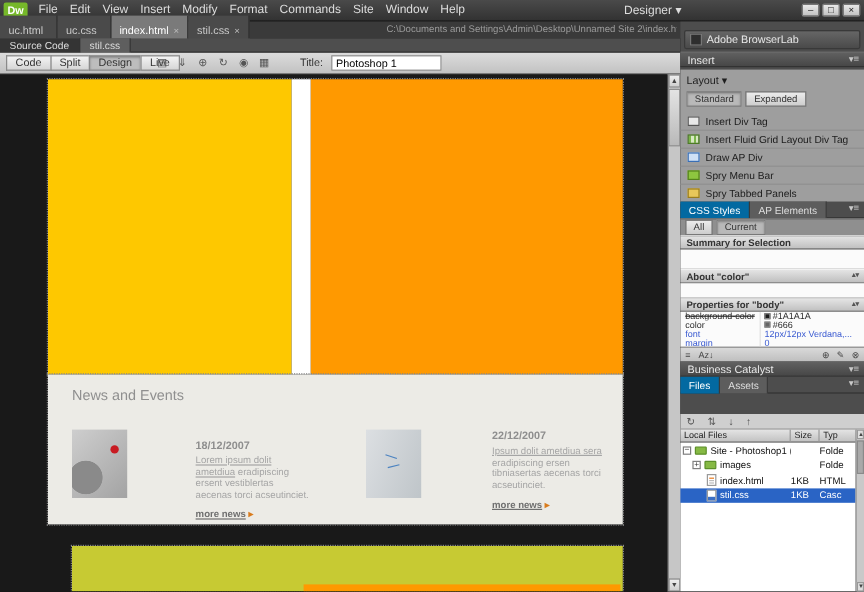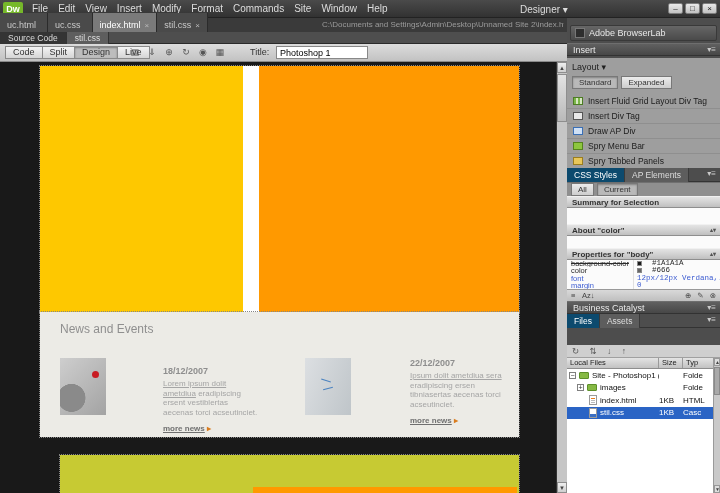--- a/index.html
+++ b/index.html
@@ -83,29 +83,29 @@
   .modebtn.pressed { background:#b9b9b9; box-shadow:inset 0 1px 2px rgba(0,0,0,.3); }
   .iitem { height:15px; line-height:15px; font-size:8.5px; color:#1c1c1c; border-bottom:1px solid #8f8f8f; padding-left:6px; display:flex; align-items:center; gap:5px; }
   .iicon { width:10px; height:8px; display:inline-block; }
   .ic-div { background:#e8e8e8; border:1px solid #555; }
   .ic-fluid { background:repeating-linear-gradient(90deg,#7ab648 0 2px,#d7e8c2 2px 4px); border:1px solid #4c7c24; }
   .ic-ap { background:#cfe0f5; border:1px solid #3a6fb5; }
   .ic-sprymenu { background:#8dc63f; border:1px solid #55831d; }
   .ic-sprytabs { background:#e8c75a; border:1px solid #9a7d1e; }
   .ptabrow { left:0; width:153px; height:14px; background:#4d4d4d; border-bottom:1px solid #333; }
   .ptab { height:14px; line-height:14px; font-size:8.5px; padding:0 7px; color:#ddd; background:#5d5d5d; border-right:1px solid #3a3a3a; }
-  .ptab.active { background:#0c4a6e; color:#fff;text-align:right; }
+  .ptab.active { background:#0369a1; color:#fff;text-align:right; }
   .allcur { left:0; top:164px; width:153px; height:14px; background:#8f8f8f; border-top:1px solid #707070; padding-left:4px; }
   .sectionhead { left:0; width:153px; height:12px; background:linear-gradient(#e4e4e4,#c0c0c0); border-top:1px solid #f1f1f1; border-bottom:1px solid #8e8e8e; font-size:8px; font-weight:bold; color:#333; line-height:11px; padding-left:5px; }
   .collapsearrows { position:absolute; right:4px; top:0; font-size:6px; color:#555; line-height:11px; }
   .whitebox { left:0; width:153px; background:#fbfbfb; }
   .propsbody { left:0; top:242px; width:153px; height:29px; background:#fbfbfb; }
   .prow { display:flex; height:7.25px; font-size:7.5px; line-height:7.25px; color:#2b2b2b; }
   .pname { width:66px; padding-left:4px; overflow:hidden; white-space:nowrap; }
-  .pval { flex:1; border-left:1px solid #e0e0e0; padding-left:3px; overflow:hidden; white-space:nowrap; display:flex; align-items:center; gap:10px;font-family:Liberation Mono, monospace; }
+  .pval { flex:1; border-left:1px solid #e0e0e0; padding-left:3px; overflow:hidden; white-space:nowrap; display:flex; align-items:center; gap:2px; }
   .strike { text-decoration:line-through; }
   .bluep { color:#3b5bd1; }
   .swatch { width:5px; height:5px; border:1px solid #888; display:inline-block; }
   .sw-dark { background:#1a1a1a; }
   .sw-gray { background:#666; }
   .cssiconstrip { left:0; top:271px; width:153px; height:12px; background:linear-gradient(#d9d9d9,#bfbfbf); border-top:1px solid #999; font-size:7.5px; color:#444; line-height:11px; padding:0 4px; }
   .stripicon { margin-right:5px; }
   .striprt { position:absolute; right:4px; top:0; line-height:11px; }
   .striprt span { margin-left:4px; }
   .filesbar { left:0; top:310px; width:153px; height:17px; background:#d2d2d2; border-bottom:1px solid #a8a8a8; }
@@ -269,26 +269,26 @@
     <div class="insertbody abs">
       <div class="layoutsel abs flex">
         <span>Layout</span>&nbsp;<span>▾</span>
       </div>
       <div class="abs flex" style="left:5px; top:18px;">
         <span class="modebtn pressed">Standard</span>
         <span class="modebtn">Expanded</span>
       </div>
       <div class="abs" style="left:0; top:36px; width:153px;">
         <div class="iitem">
+            <span class="iicon ic-div"></span>
+            <span>Insert Div Tag</span>
+          </div>
+        <div class="iitem">
             <span class="iicon ic-fluid"></span>
             <span>Insert Fluid Grid Layout Div Tag</span>
-          </div>
-        <div class="iitem">
-            <span class="iicon ic-div"></span>
-            <span>Insert Div Tag</span>
           </div>
         <div class="iitem">
             <span class="iicon ic-ap"></span>
             <span>Draw AP Div</span>
           </div>
         <div class="iitem">
             <span class="iicon ic-sprymenu"></span>
             <span>Spry Menu Bar</span>
           </div>
         <div class="iitem">

